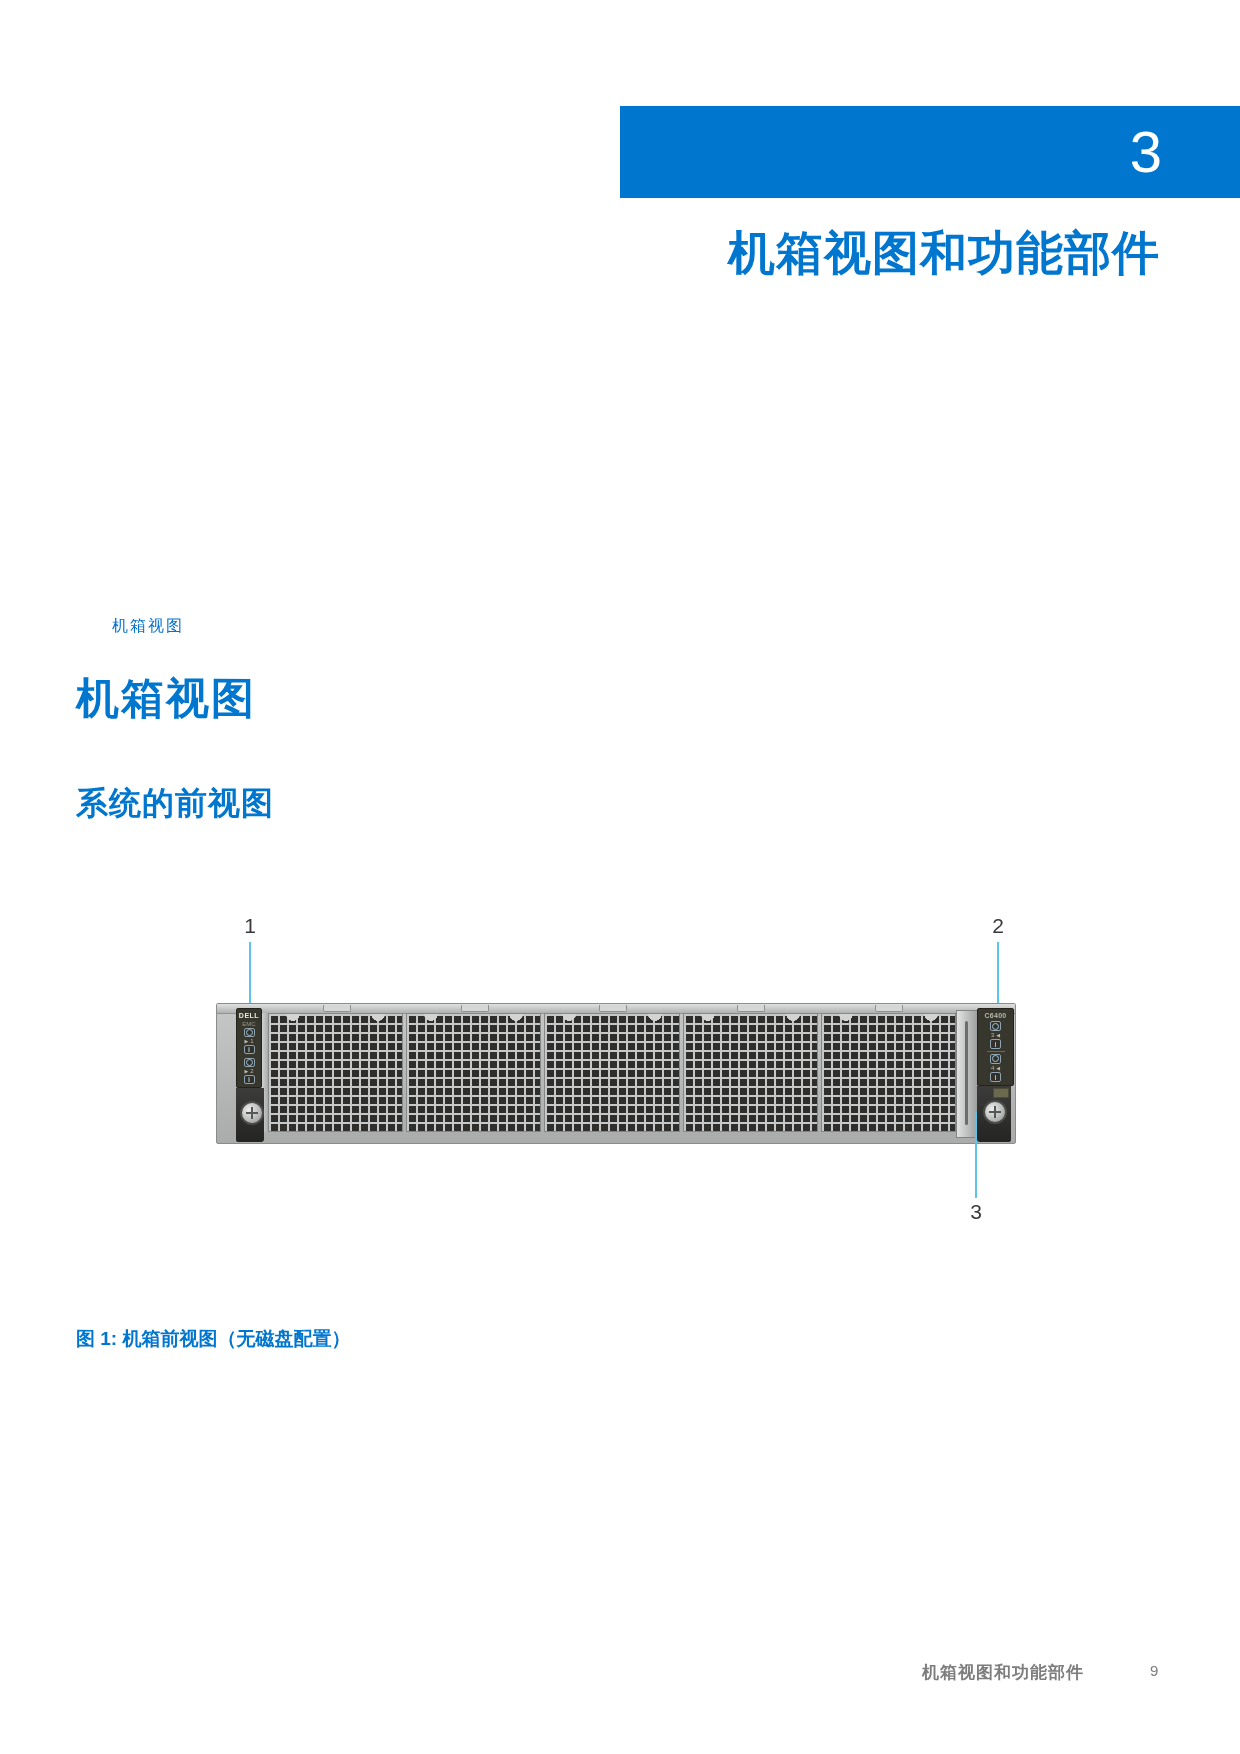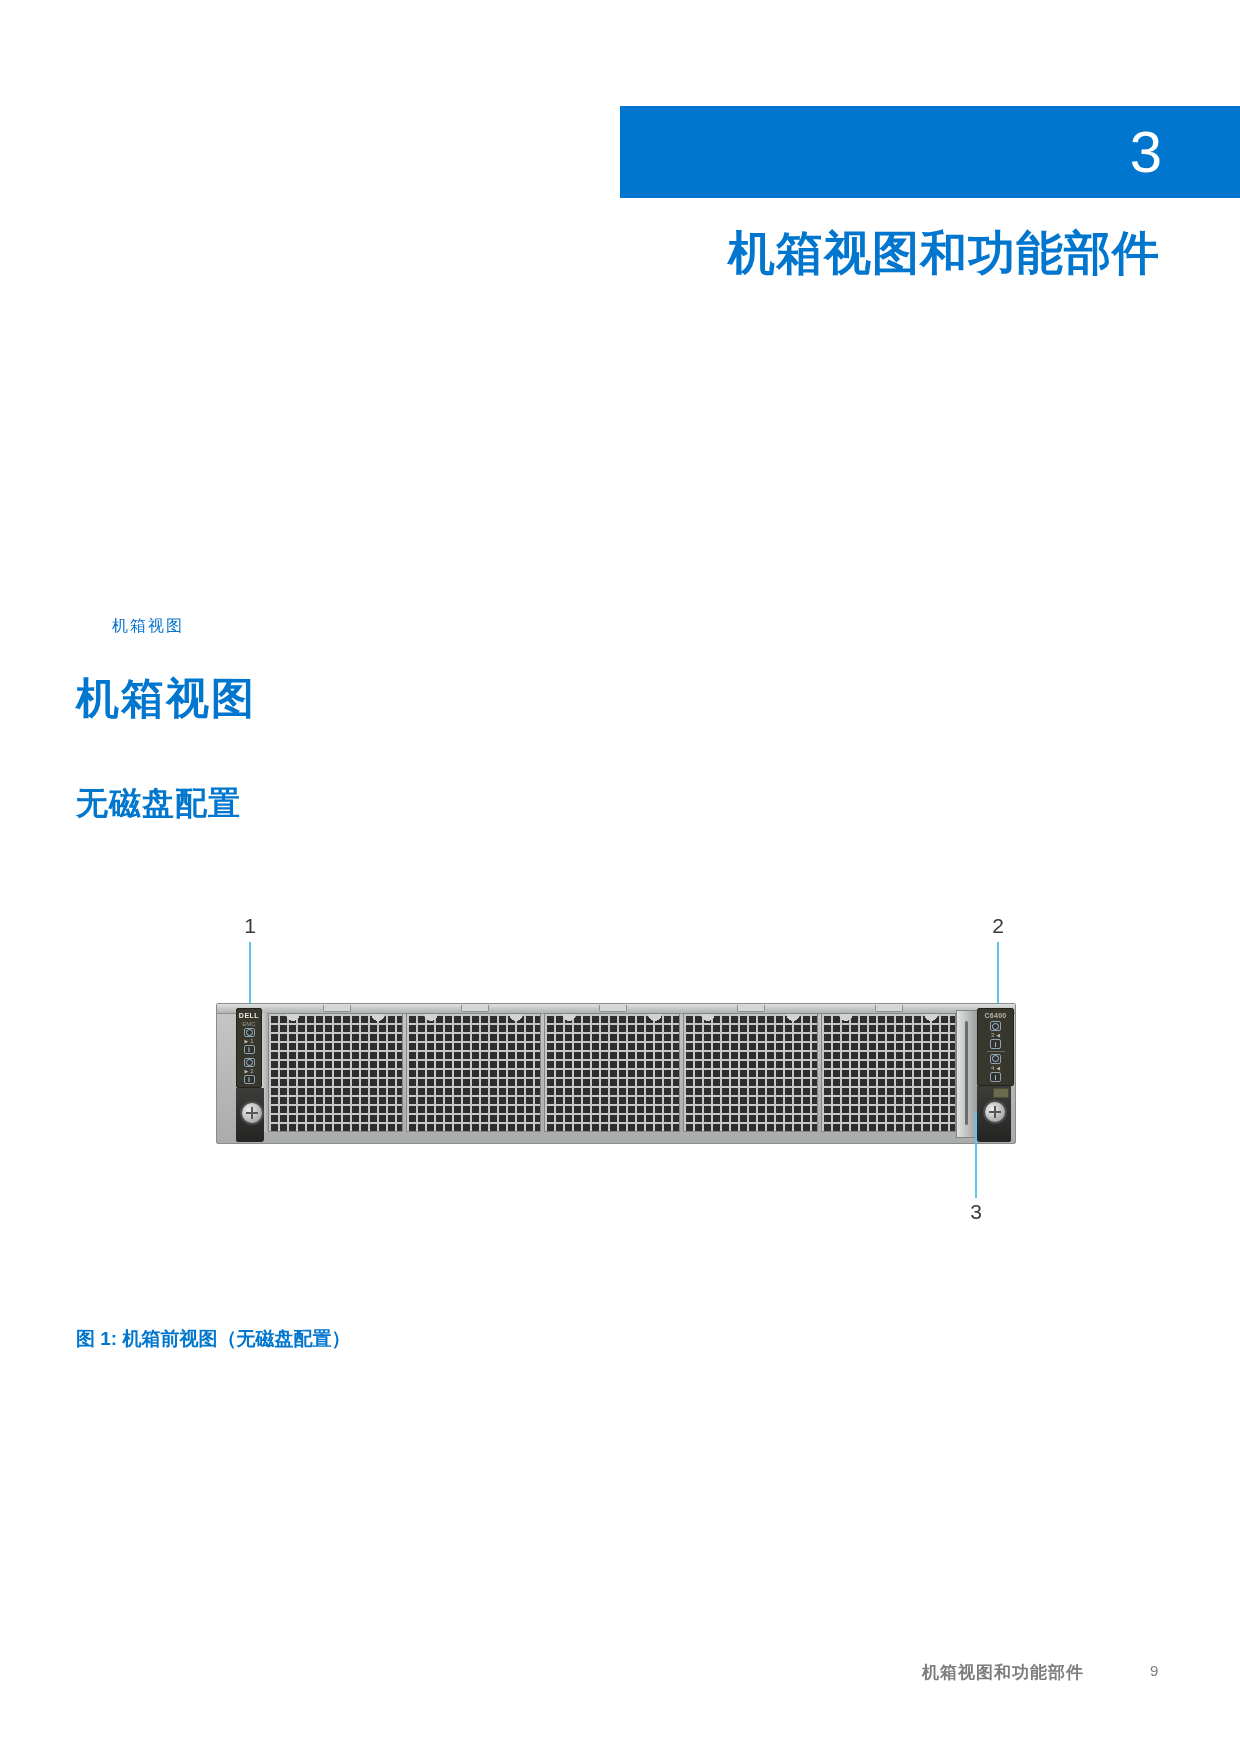--- a/index.html
+++ b/index.html
@@ -98,21 +98,21 @@
 <div class="page">
 
   <div class="chapter-banner">
     <span class="chapter-number">3</span>
   </div>
   <div class="chapter-title">机箱视图和功能部件</div>
 
   <a class="toc-link">机箱视图</a>
 
   <div class="h1">机箱视图</div>
-  <div class="h2">无磁盘配置</div>
+  <div class="h2">系统的前视图</div>
 
   <div class="figure">
 
     <div class="callout-label c1-label">1</div>
     <div class="callout-line c1-line"></div>
 
     <div class="callout-label c2-label">2</div>
     <div class="callout-line c2-line"></div>
 
     <div class="chassis">

